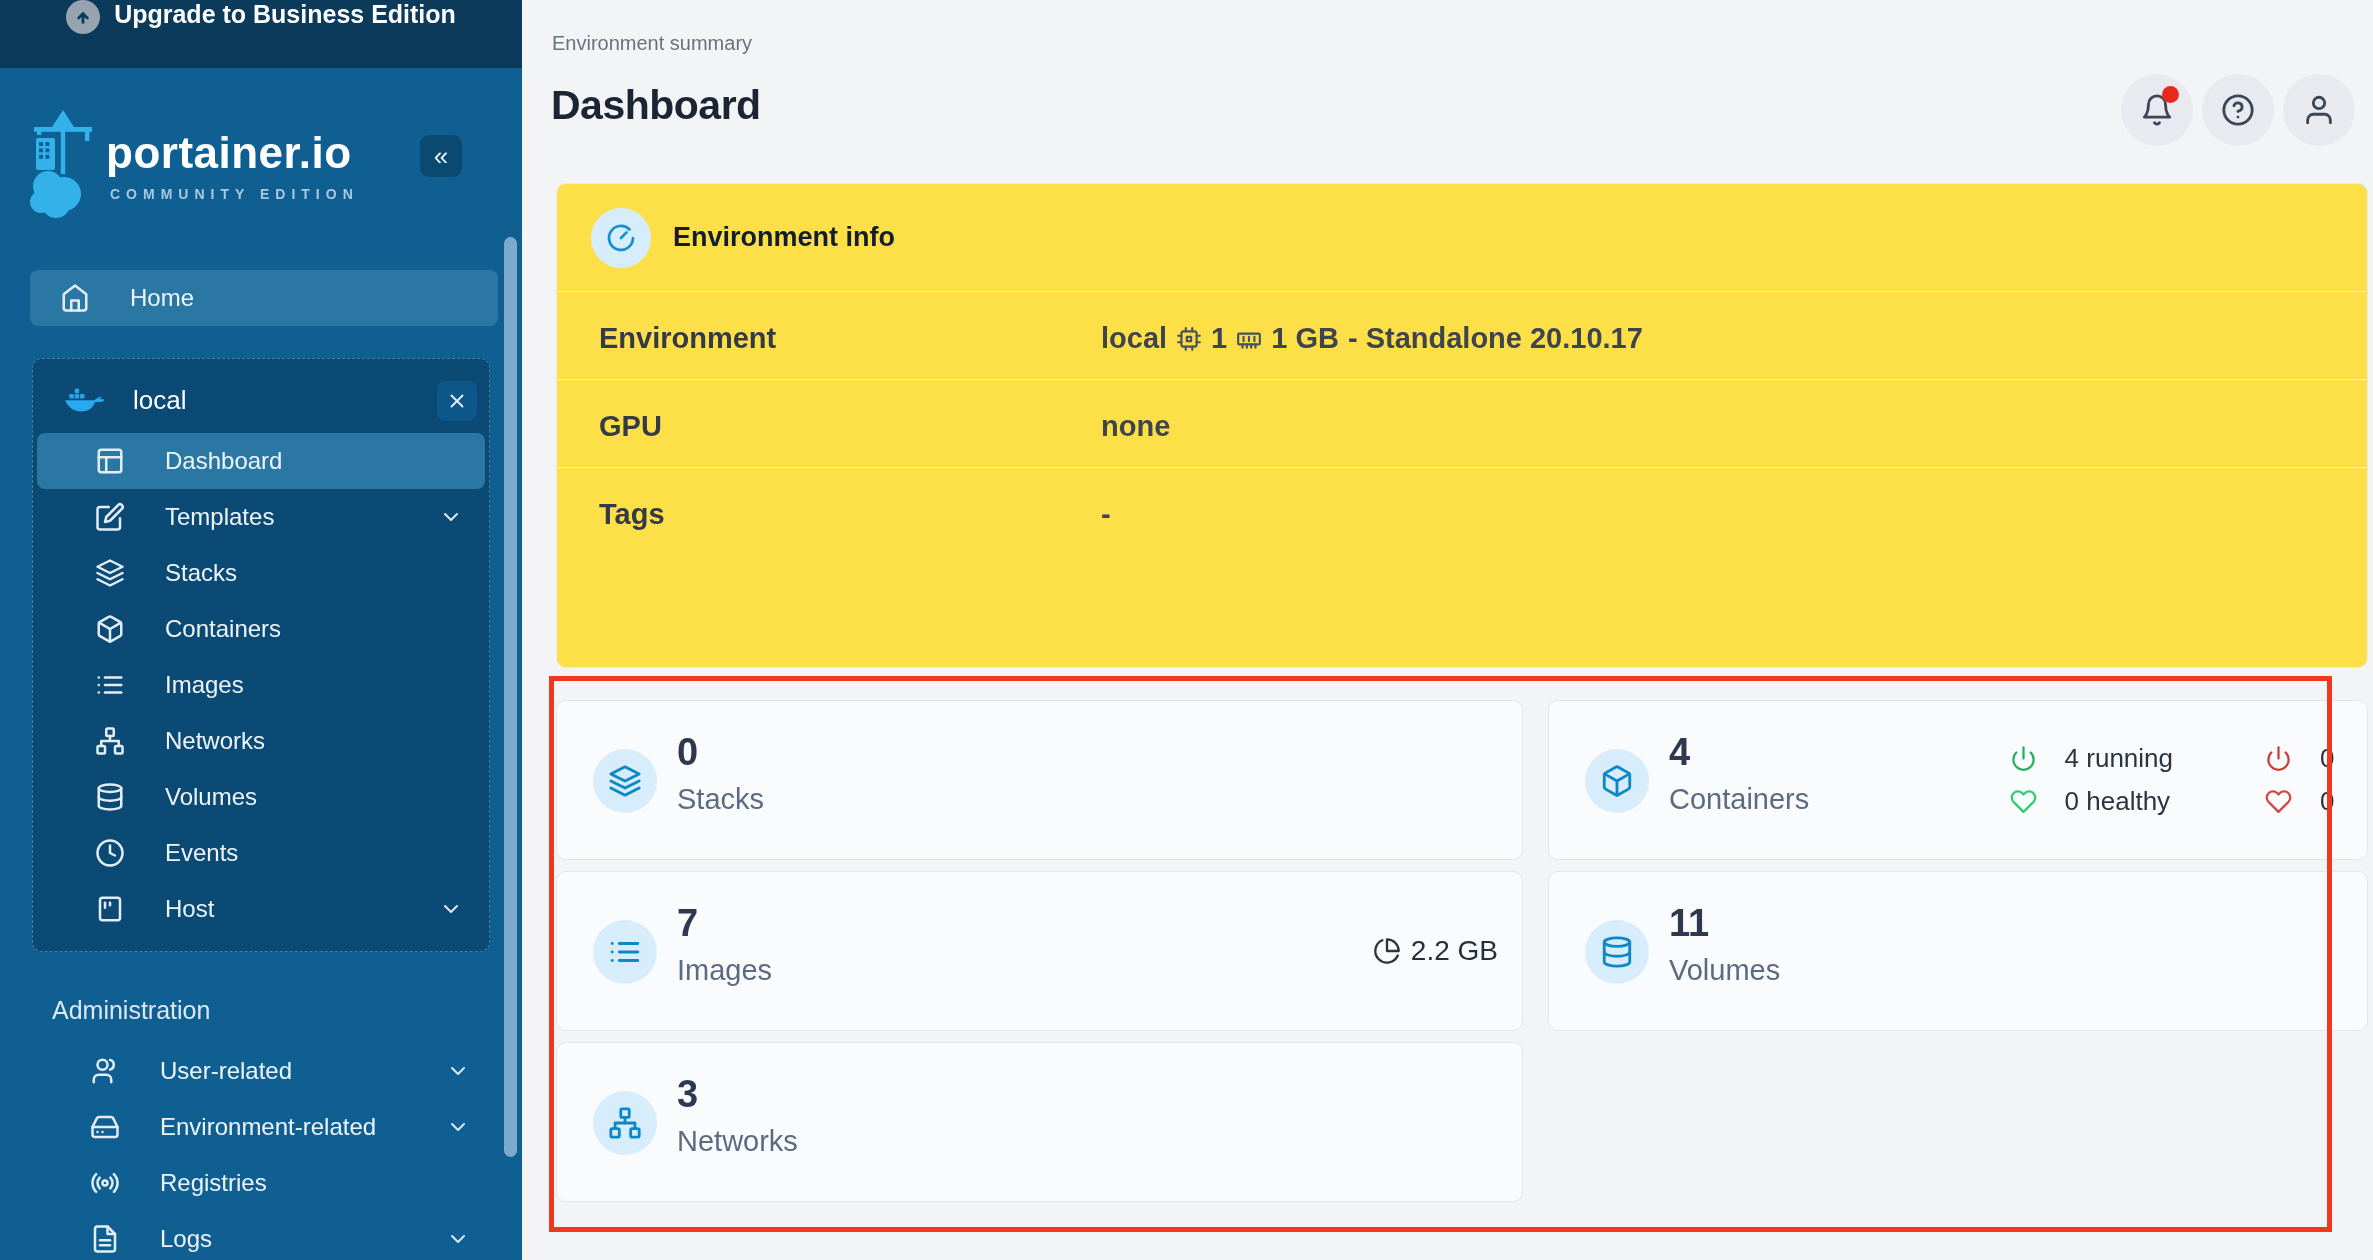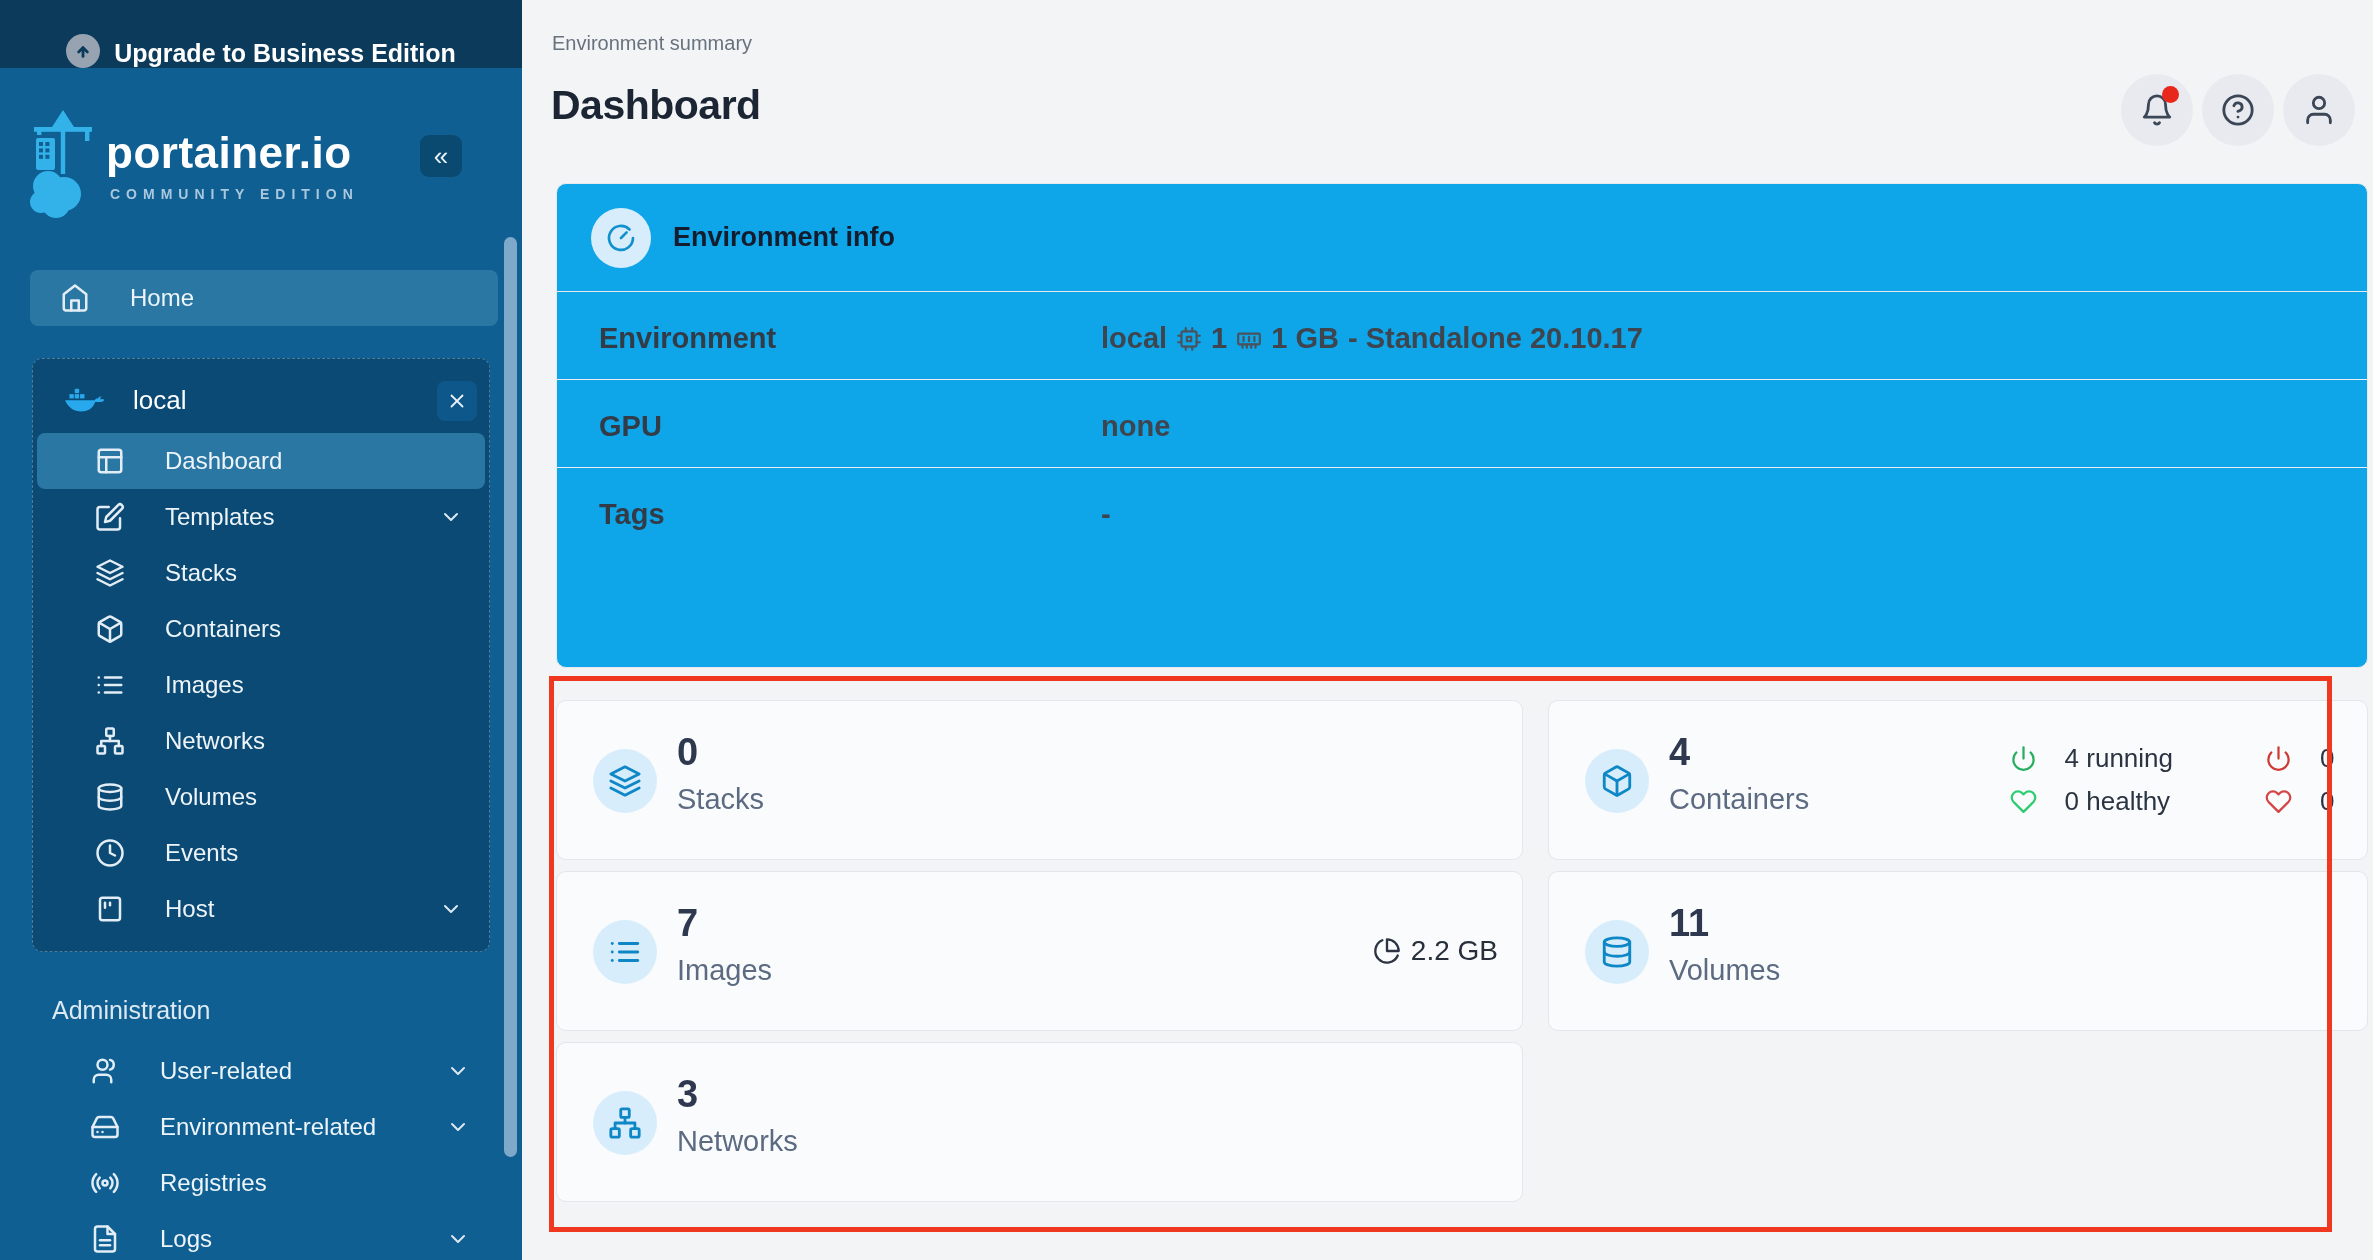--- a/index.html
+++ b/index.html
@@ -2,21 +2,21 @@
 <html><head>
 <meta charset="utf-8">
 <style>
   * { margin:0; padding:0; box-sizing:border-box; }
   html,body { width:2373px; height:1260px; overflow:hidden; }
   body { font-family:"Liberation Sans","DejaVu Sans",sans-serif; background:#f3f4f6; }
   .app { position:relative; width:2373px; height:1260px; display:flex; overflow:hidden; }
 
   
   .sidebar { position:relative; width:522px; height:100%; background:#0f5f93; flex:0 0 522px; }
-  .upgrade-banner { height:68px; background:#0b3a5a; display:flex; align-items:flex-end; justify-content:center; gap:14px; color:#fff; font-size:25px; font-weight:700; cursor:pointer; }
+  .upgrade-banner { height:68px; background:#0b3a5a; display:flex; align-items:flex-start; justify-content:center; gap:14px; color:#fff; font-size:25px; font-weight:700; cursor:pointer; }
   .upgrade-banner .circ { width:34px; height:34px; border-radius:50%; background:#97a3b1; display:flex; align-items:center; justify-content:center; }
   .logo-row { position:relative; margin:40px 30px 0 30px; height:120px; }
   .logo-mark { position:absolute; left:0; top:2px; color:#33b2ea; }
   .brand-name { position:absolute; left:76px; top:20px; color:#ffffff; font-size:44px; font-weight:600; letter-spacing:0.5px; }
   .brand-edition { position:absolute; left:80px; top:78px; color:#a9c8dd; font-size:14px; font-weight:600; letter-spacing:6px; }
   .collapse-btn { position:absolute; right:30px; top:27px; width:42px; height:42px; background:#0b4a70; border-radius:9px; display:flex; align-items:center; justify-content:center; color:#e8f1f8; font-size:26px; cursor:pointer; }
 
   .side-item { display:flex; align-items:center; height:56px; border-radius:8px; color:#eef5fa; font-size:24px; cursor:pointer; position:relative; }
   .side-item .icn { position:absolute; left:58px; display:flex; color:#e2edf5; }
   .side-item .lbl { position:absolute; left:128px; white-space:nowrap; }
@@ -39,21 +39,21 @@
 
   
   .main { position:relative; flex:1; height:100%; background:#f3f4f6; }
   .breadcrumb { position:absolute; left:30px; top:32px; font-size:20px; color:#68727f; cursor:pointer; }
   .page-title { position:absolute; left:29px; top:82px; font-size:41px; font-weight:600; color:#1c2534; letter-spacing:-0.5px; }
   .header-icons { position:absolute; left:1599px; top:74px; display:flex; align-items:center; gap:9px; }
   .hicon { width:72px; height:72px; border-radius:50%; background:#e8eaef; display:flex; align-items:center; justify-content:center; color:#3b4656; cursor:pointer; position:relative; }
   .hicon .dot { position:absolute; top:12px; right:14px; width:17px; height:17px; border-radius:50%; background:#e8281c; }
   .username { margin-left:8px; font-size:30px; color:#2c3442; }
 
-  .env-card { position:absolute; left:34px; top:183px; width:1812px; height:485px; background:#0ea5e9; border:1px solid #e7e9ec; border-radius:10px;text-align:center; }
+  .env-card { position:absolute; left:34px; top:183px; width:1812px; height:485px; background:#fde047; border:1px solid #e7e9ec; border-radius:10px;text-align:center; }
   .env-card-head { position:relative; height:108px; border-bottom:1px solid #e7e9ec; }
   .env-card-head .ticn { position:absolute; left:34px; top:24px; width:60px; height:60px; border-radius:50%; background:#d8edfb; display:flex; align-items:center; justify-content:center; color:#1290cc; }
   .env-card-head .ttl { position:absolute; left:116px; top:38px; font-size:27px; font-weight:700; color:#141d2e; }
   .env-row { position:relative; height:88px; border-bottom:1px solid #eceef1; font-size:29px;font-weight:bold; }
   .env-row:last-child { border-bottom:none; height:82px; }
   .env-row .rlbl { position:absolute; left:42px; top:30px; color:#333b46; }
   .env-row .rval { position:absolute; left:544px; top:30px; color:#3e454e; display:flex; align-items:center; gap:9px; white-space:nowrap; }
   .env-row .rval .vicn { display:flex; color:#4a525c; }
 
   .red-rect { position:absolute; left:27px; top:676px; width:1783px; height:556px; border:5px solid #f0371f; pointer-events:none; z-index:5; }

